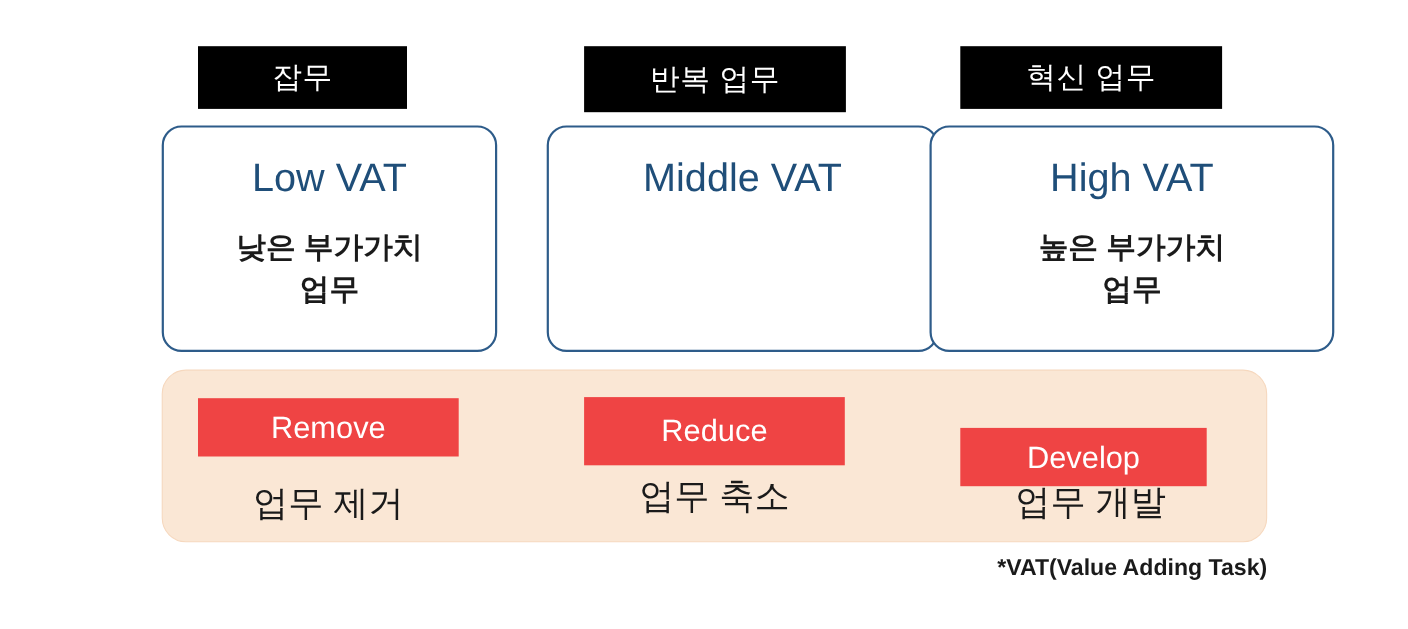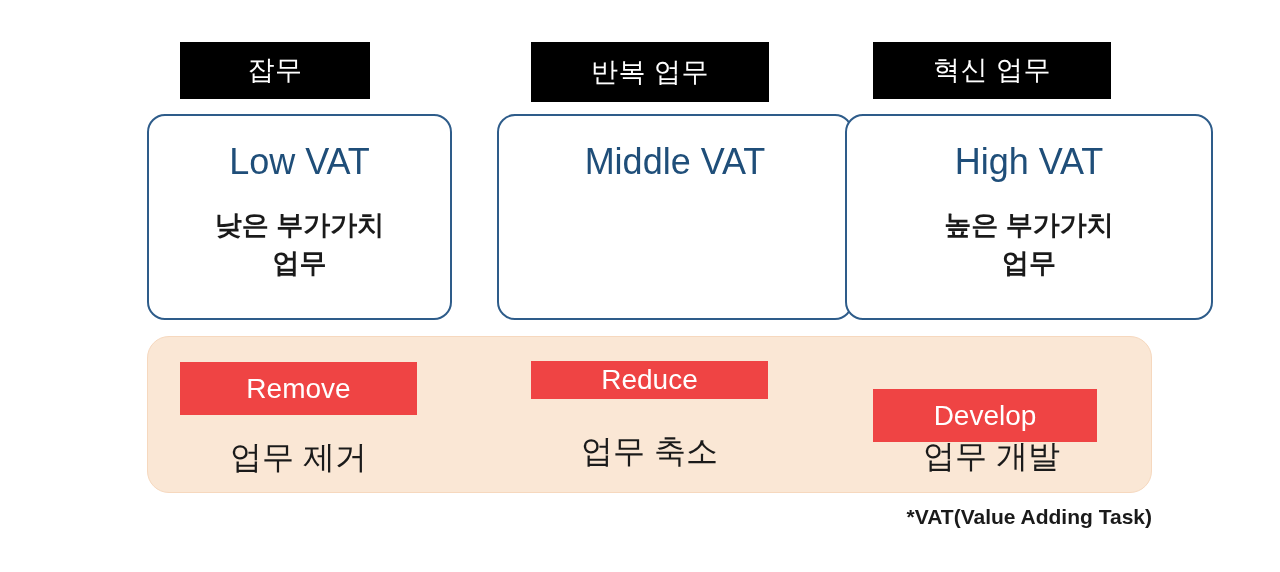--- a/index.html
+++ b/index.html
@@ -129,21 +129,21 @@
 
 <div class="abs action-band" style="left:147px; top:336px; width:1005px; height:157px;"></div>
 
 <div class="abs action-btn" style="left:180px; top:362px; width:237px; height:53px;">
   <span>Remove</span>
 </div>
 <div class="abs action-label" style="left:180px; top:441px; width:237px;">
   <span>업무 제거</span>
 </div>
 
-<div class="abs action-btn" style="left:531px; top:361px; width:237px; height:38px;">
+<div class="abs action-btn" style="left:531px; top:361px; width:237px; height:62px;">
   <span>Reduce</span>
 </div>
 <div class="abs action-label" style="left:531px; top:435px; width:237px;">
   <span>업무 축소</span>
 </div>
 
 <div class="abs action-btn" style="left:873px; top:348px; width:224px; height:53px;margin-top:41px;">
   <span>Develop</span>
 </div>
 <div class="abs action-label" style="left:873px; top:440px; width:237px;">

